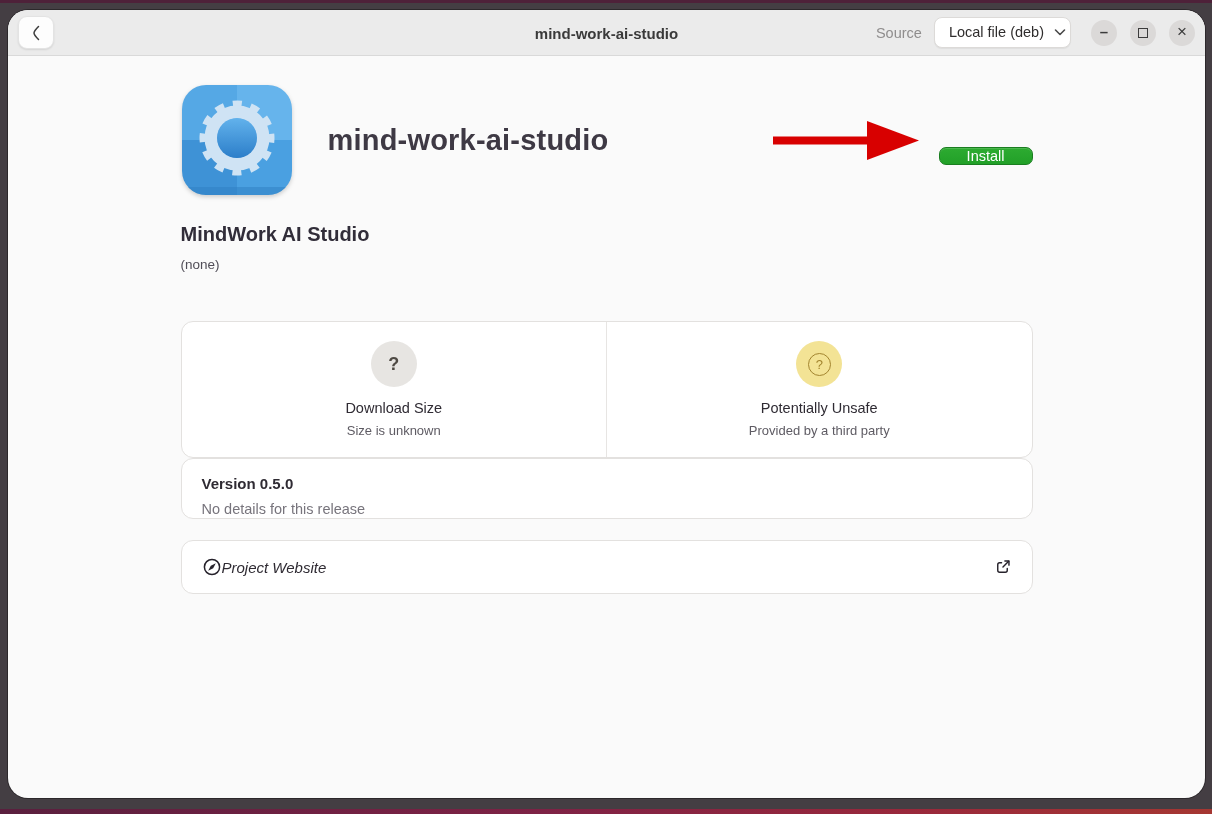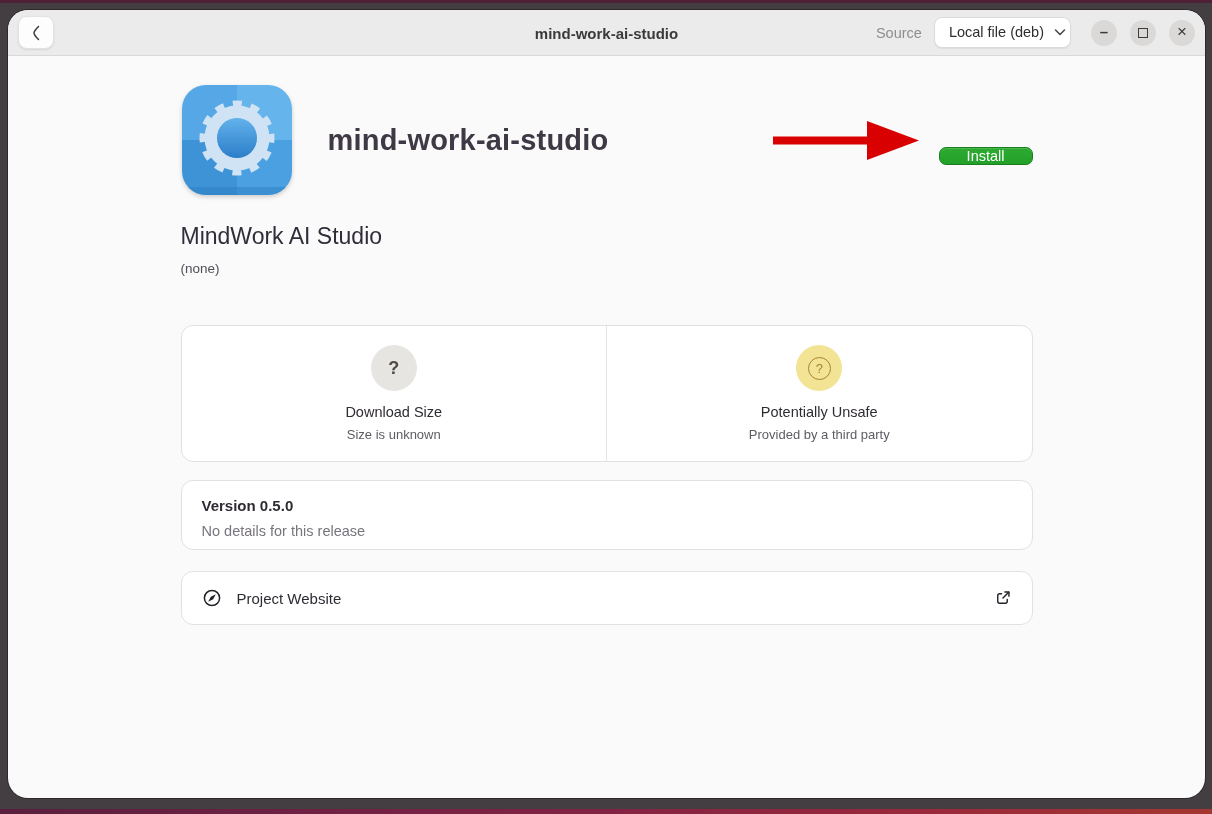--- a/index.html
+++ b/index.html
@@ -64,21 +64,21 @@
   .hero-spacer { flex:1; }
   .red-arrow { margin-right:18px; flex:0 0 auto; }
   .install-btn {
     background:linear-gradient(#2dab31,#22a028);
     border:1px solid #1a7e20; border-radius:7px; color:#ffffff;
     font-size:14.5px; font-family:inherit; padding:0 27px; cursor:pointer;
     box-shadow:inset 0 1px 0 rgba(255,255,255,.15);
     margin-top:32px;
   }
 
-  .display-name { margin-top:27px; font-size:23px; font-weight:400; color:#312d39; }
+  .display-name { margin-top:27px; font-size:20px; font-weight:700; color:#312d39; }
   .developer { margin-top:11px; font-size:13.5px; color:#504d57; }
 
   .card {
     background:#ffffff; border:1px solid #e3e1df; border-radius:12px;
   }
   .tiles { margin-top:49px; height:137px; display:flex; }
   .tile { flex:1; display:flex; flex-direction:column; align-items:center; justify-content:center; cursor:default; }
   .tile + .tile { border-left:1px solid #e7e5e3; }
   .tile-circle {
     width:46px; height:46px; border-radius:50%;
@@ -88,29 +88,29 @@
   .tile-circle.gray .q-glyph { font-size:18px; font-weight:700; color:#4f4a44; }
   .tile-circle.yellow { background:#f3e395; }
   .ringed-q {
     width:23px; height:23px; border:1.6px solid #a3852f; border-radius:50%;
     display:flex; align-items:center; justify-content:center;
     font-size:13px; color:#a3852f; font-weight:400;
   }
   .tile-title { margin-top:13px; font-size:14.5px; font-weight:400; color:#2f2b33; }
   .tile-sub { margin-top:7px; font-size:13px; color:#5e5b63; }
 
-  .version-card { margin-top:18px; height:70px; padding:16px 20px; }
+  .version-card { height:61px; padding:16px 20px; }
   .version-title { font-size:15px; font-weight:700; color:#2f2b33; }
   .version-sub { margin-top:9px; font-size:14.5px; color:#77747c; }
 
   .website-row {
     margin-top:21px; height:54px; display:flex; align-items:center;
     padding:0 20px; cursor:pointer;
   }
-  .website-label { margin-left:15px; font-size:15px; color:#2f2b33; }
+  .website-label { font-size:15px; color:#2f2b33;font-style:italic; }
   .website-spacer { flex:1; }
 
   svg { display:block; }
 </style>
 </head>
 <body>
 
 <div class="desktop-top-line"></div>
 <div class="desktop-bottom-strip"></div>
 

